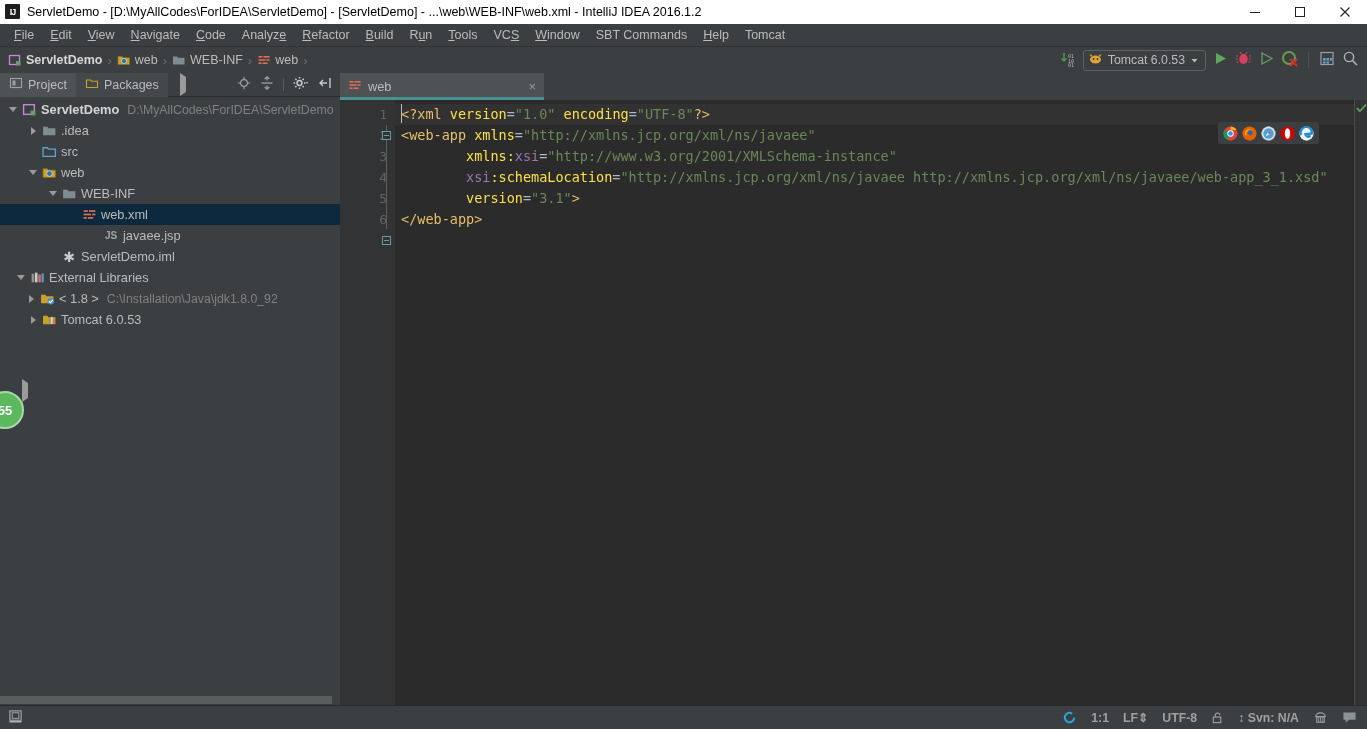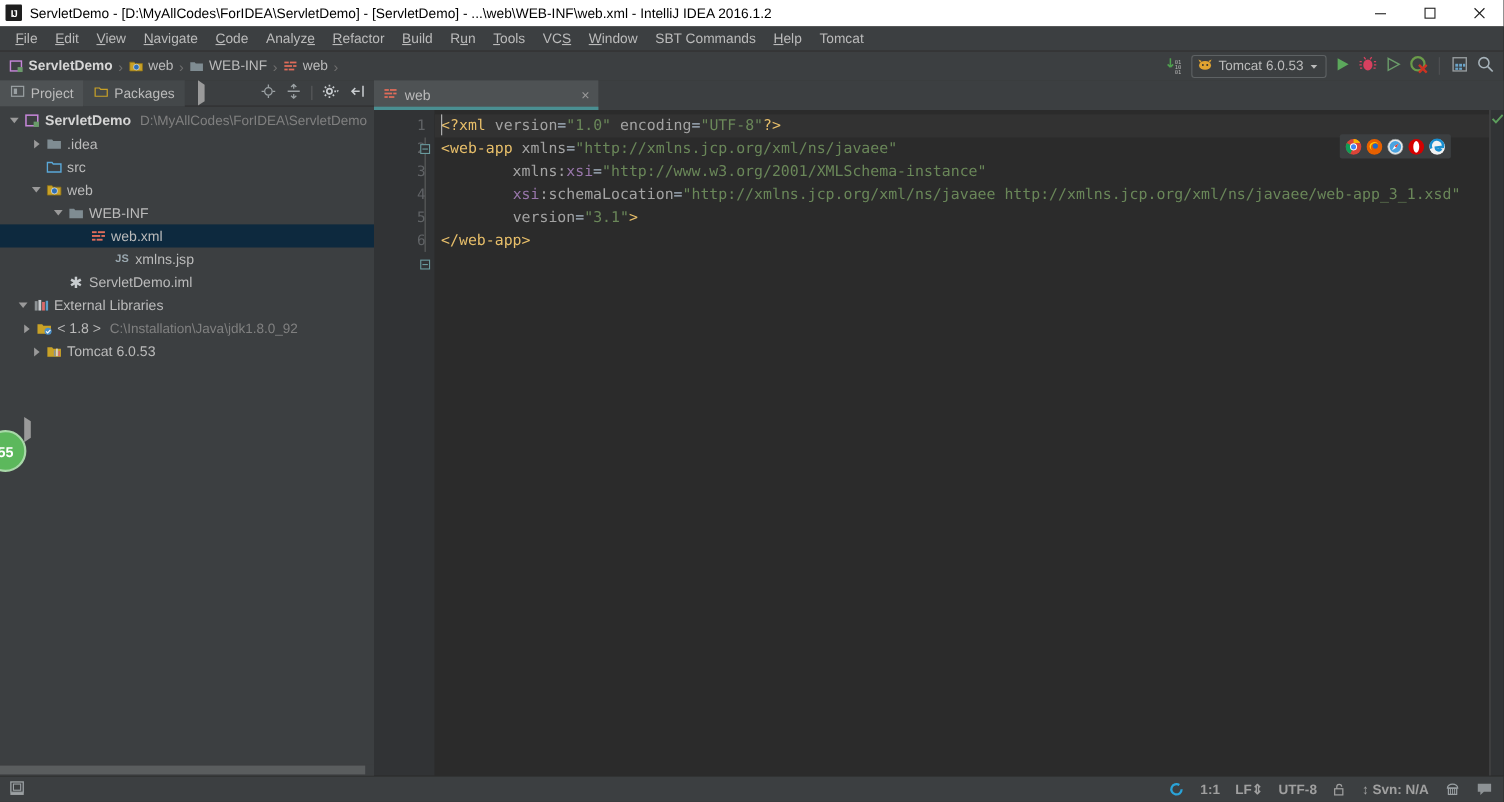--- a/index.html
+++ b/index.html
@@ -117,21 +117,21 @@
   }
   .fold-box:after { content:""; position:absolute; left:1px; right:1px; top:3px; height:1px; background:#6a9b9e; }
 
   .code {
     flex:1; position:relative; padding-top:4px; min-width:0; overflow:hidden;
     font-family:"DejaVu Sans Mono", monospace; font-size:13.5px;
   }
   .cline { height:21px; line-height:21px; white-space:pre; padding-left:6px; }
   .cline.cur { background:#323232; }
   .tk-tag { color:#e8bf6a; }
-  .tk-attr { color:#a3a3a3; }
+  .tk-attr { color:#fde047; }
   .tk-pfx { color:#9876aa; }
   .tk-val { color:#6a8759; }
   .tk-punct { color:#a9b7c6; }
   .tk-pi { color:#e8bf6a; }
 
   .caret { position:absolute; left:6px; top:4px; width:1px; height:19px; background:#bbbbbb; }
 
   .browser-bar {
     position:absolute; right:48px; top:22px; height:22px; background:#3c3f41;
     display:flex; align-items:center; gap:4px; padding:0 5px; border-radius:2px;
@@ -453,21 +453,21 @@
                 <rect x="5.5" y="9.4" width="5" height="1.6" fill="#e06c5a"></rect>
               </svg>
             </span>
             <span class="tlabel">web.xml</span>
           </div>
           <div class="trow" style="padding-left: 88px;">
             <span class="arrow"></span>
             <span class="ticon">
               <span style="color:#9aa8b0;font-size:10px;font-weight:bold;font-family:'Liberation Sans',sans-serif;">JS</span>
             </span>
-            <span class="tlabel">xmlns.jsp</span>
+            <span class="tlabel">javaee.jsp</span>
           </div>
           <div class="trow" style="padding-left: 46px;">
             <span class="arrow"></span>
             <span class="ticon">
               <span style="color:#c8cccf;font-size:14px;line-height:1;">✱</span>
             </span>
             <span class="tlabel">ServletDemo.iml</span>
           </div>
           <div class="trow" style="padding-left: 14px;">
             <span class="arrow">
@@ -476,21 +476,21 @@
             <span class="ticon">
               <svg width="15" height="15" viewBox="0 0 14 14">
                 <rect x="1.5" y="3.5" width="2.4" height="8" fill="#8d9295"></rect>
                 <rect x="4.6" y="2.5" width="2.4" height="9" fill="#c8cccf"></rect>
                 <rect x="7.7" y="4.2" width="2.4" height="7.3" fill="#d86a6a"></rect>
                 <rect x="10.8" y="3.2" width="2" height="8.3" fill="#5a9ec9"></rect>
               </svg>
             </span>
             <span class="tlabel">External Libraries</span>
           </div>
-          <div class="trow" style="padding-left: 17px;">
+          <div class="trow" style="padding-left: 24px;">
             <span class="arrow">
               <span class="arw closed"></span>
             </span>
             <span class="ticon">
               <svg width="15" height="15" viewBox="0 0 14 14">
                 <path d="M1 3.5 h4 l1 1.3 h6.5 v6.7 h-11.5 z" fill="#c9a227"></path>
                 <circle cx="10" cy="9.5" r="3" fill="#4a8fc9"></circle>
                 <path d="M8.3 9.5 l1.3 1.4 l2.4-2.6" stroke="#fff" stroke-width="1" fill="none"></path>
               </svg>
             </span>

